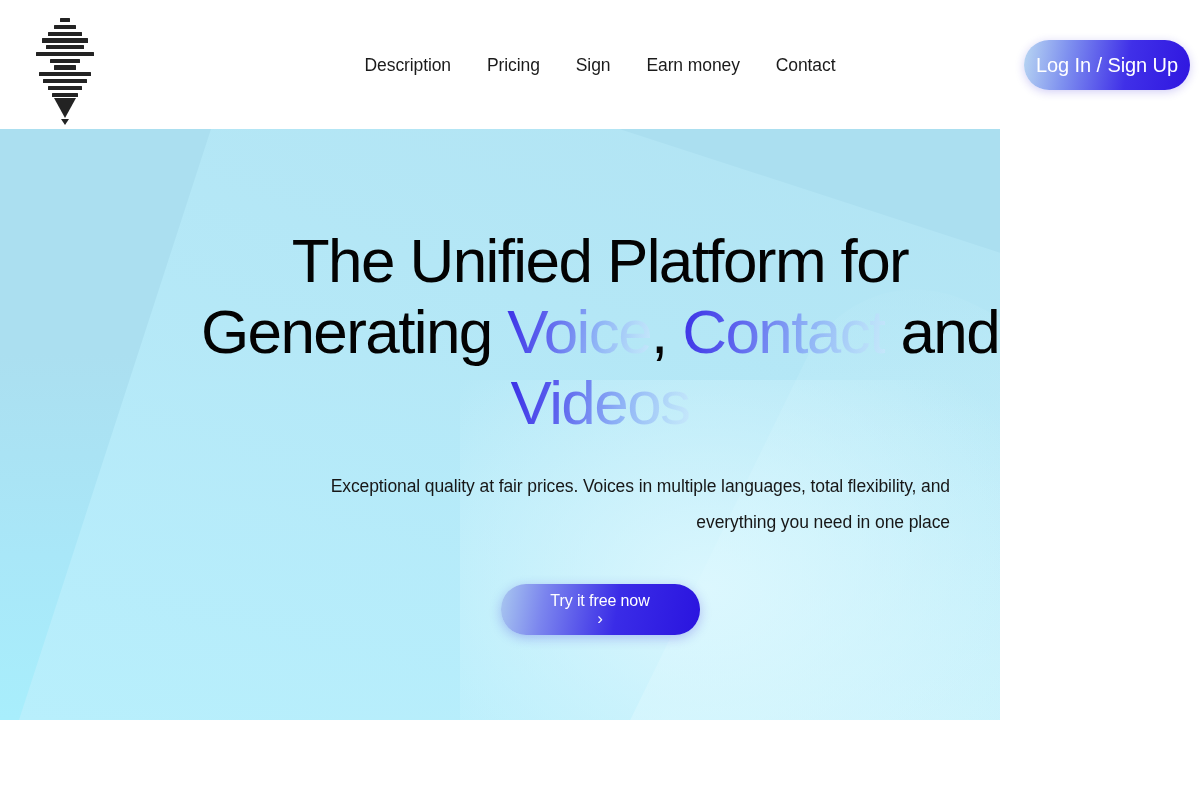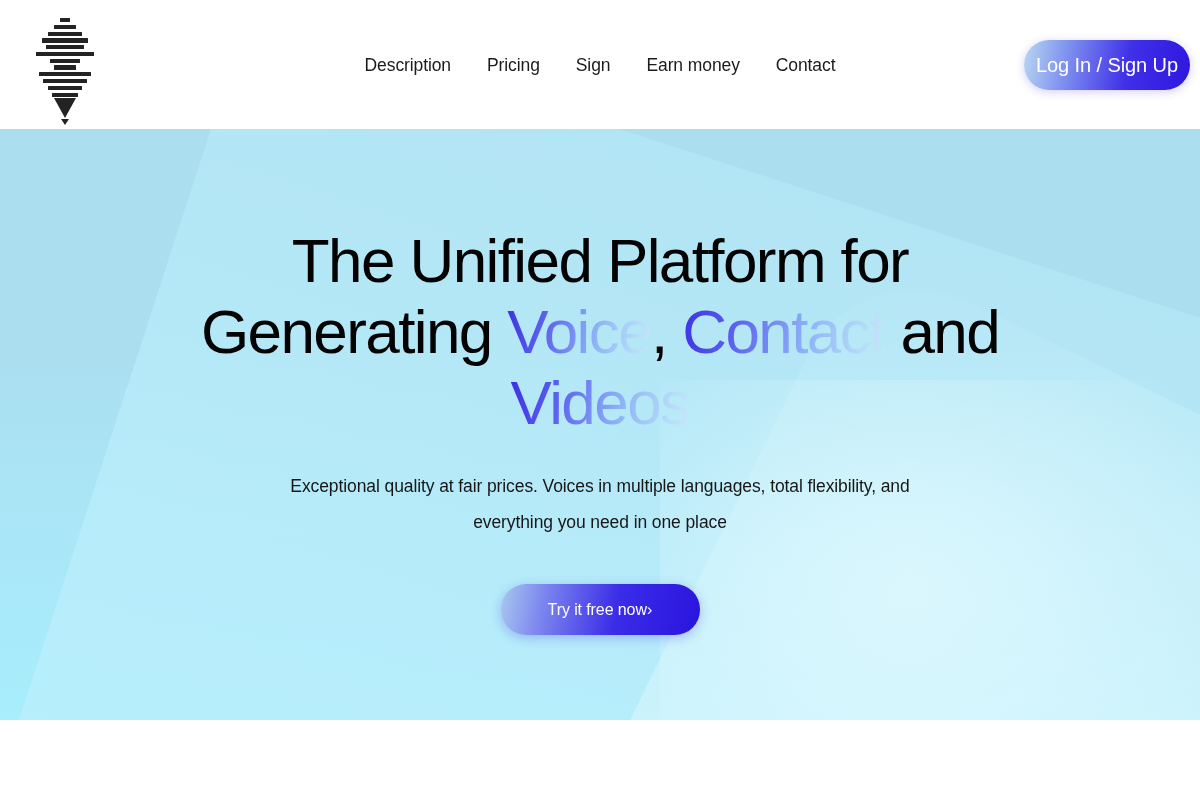--- a/index.html
+++ b/index.html
@@ -91,21 +91,21 @@
     font-family: "Liberation Sans", sans-serif;
     letter-spacing: -0.1px;
     cursor: pointer;
     background: linear-gradient(100deg, #b9d7f2 0%, #7f91ef 26%, #4030e8 62%, #2f16e0 100%);
     box-shadow: 0 2px 10px rgba(48,30,215,0.22);
   }
 
   
   .hero {
     position: relative;
-    width: 1200px;
+    width: 1000px;
     height: 591px;
     overflow: hidden;
     background: linear-gradient(180deg, #abdff0 0%, #abdff0 38%, #a9e7f8 72%, #a8eefc 100%);
   }
   .hero-band-a {
     position: absolute;
     top: -120px; left: 250px;
     width: 1400px; height: 1000px;
     background: linear-gradient(180deg, #b4e6f5 0%, #b9edfb 55%, #bdf2fd 100%);
     transform: rotate(18deg);
@@ -154,38 +154,40 @@
 
   .subhead {
     margin-top: 30px;
     font-size: 17.5px;
     line-height: 36px;
     color: #171717;
     letter-spacing: -0.1px;
     max-width: 700px;
     margin-left: auto;
     margin-right: auto;
+    text-align: right;
   }
 
   .cta-btn {
     margin-top: 44px;
     width: 199px;
     height: 51px;
     border: none;
     border-radius: 25px;
     color: #ffffff;
     font-size: 16px;
     font-family: "Liberation Sans", sans-serif;
     letter-spacing: -0.1px;
     cursor: pointer;
     display: inline-flex;
     align-items: center;
     justify-content: center;
     background: linear-gradient(100deg, #a9c8f0 0%, #7b85ee 22%, #3a2ce7 58%, #2a14df 100%);
     box-shadow: 0 3px 12px rgba(45,25,215,0.25);
+    flex-direction: column;
   }
   .cta-chev {
     font-size: 17px;
     line-height: 1;
     font-weight: 400;
     opacity: 0.95;
   }
 
   .below-fold {
     width: 1200px;

